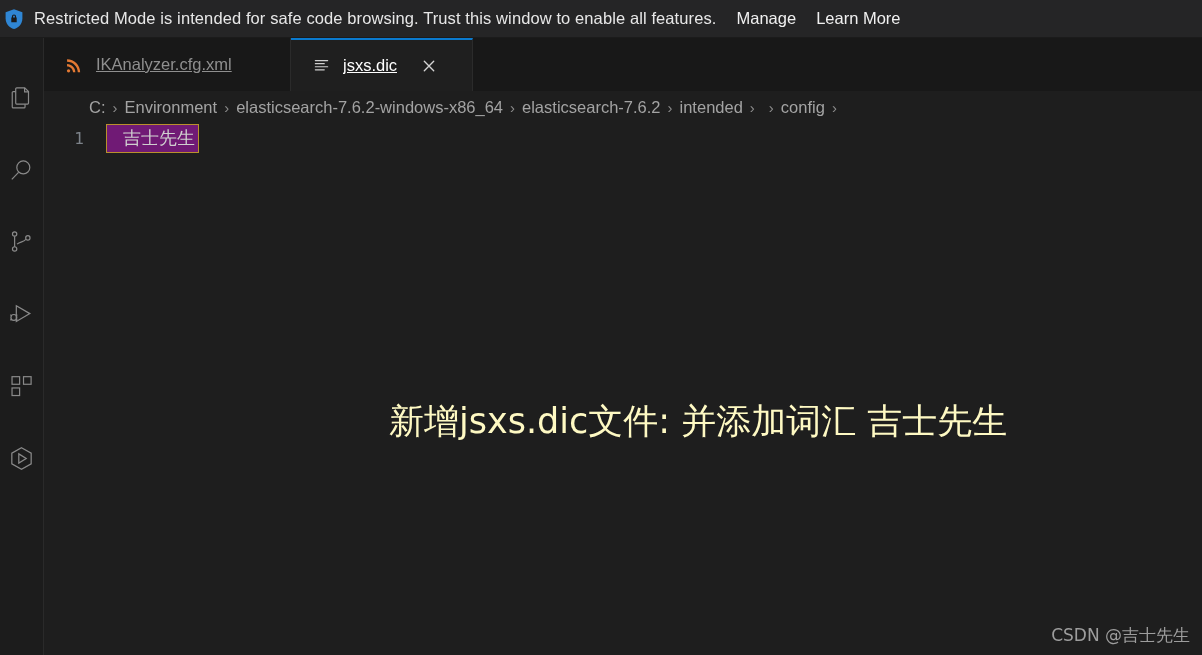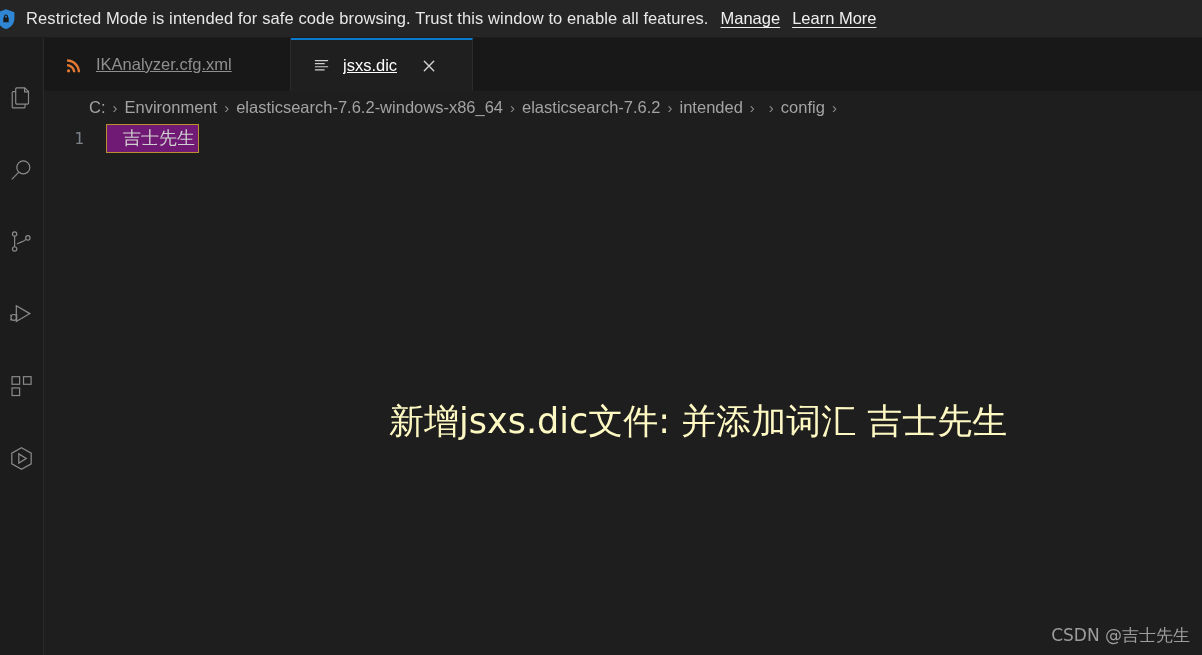--- a/index.html
+++ b/index.html
@@ -25,21 +25,21 @@
   
   .banner {
     position: absolute;
     left: 0; top: 0;
     width: 1202px;
     height: 38px;
     background: #252526;
     display: flex;
     align-items: center;
     box-sizing: border-box;
-    padding-left: 0px;
+    padding-left: 8px;
     border-bottom: 1px solid #1b1b1b;
   }
   .banner-icon {
     width: 24px;
     height: 24px;
     margin-left: -6px;
     margin-right: 8px;
     flex: 0 0 auto;
     display: flex;
     align-items: center;
@@ -47,23 +47,22 @@
   }
   .banner-text {
     color: #e7e7e7;
     font-size: 16.5px;
     letter-spacing: 0.1px;
     white-space: nowrap;
   }
   .banner-link {
     color: #f0f0f0;
     font-size: 16.5px;
-    text-decoration: underline;
     text-underline-offset: 3px;
-    margin-left: 12px;
+    margin-left: 20px;
     white-space: nowrap;
     cursor: pointer;
   }
 
   
   .activity-bar {
     position: absolute;
     left: 0; top: 38px;
     width: 44px;
     height: 617px;

